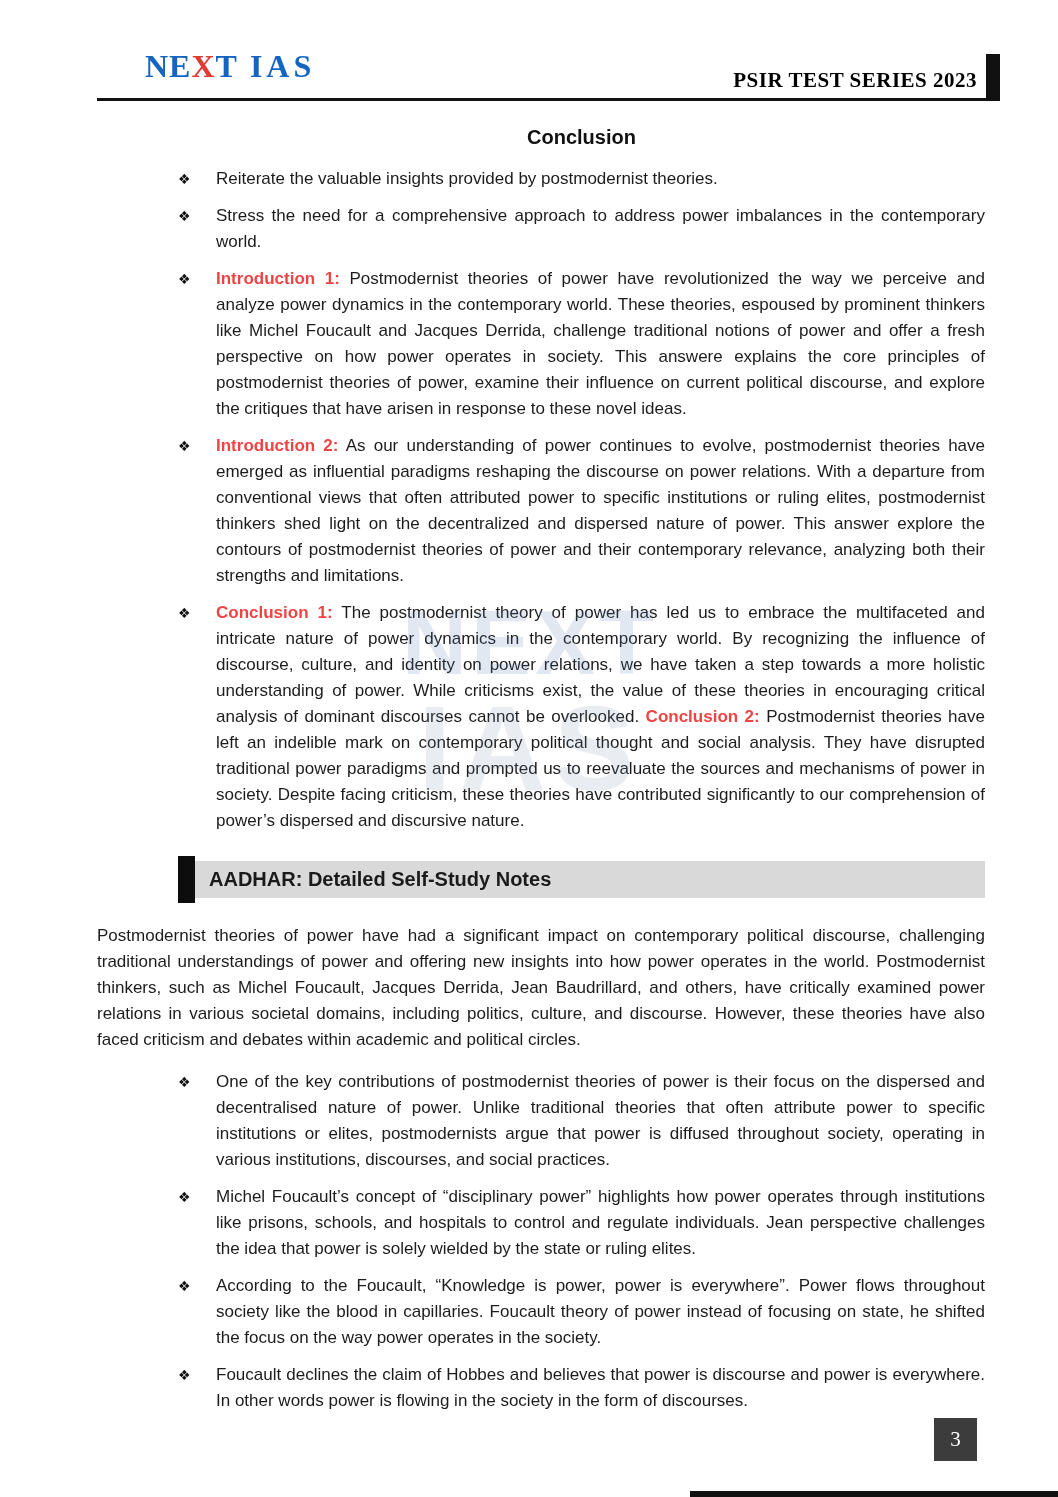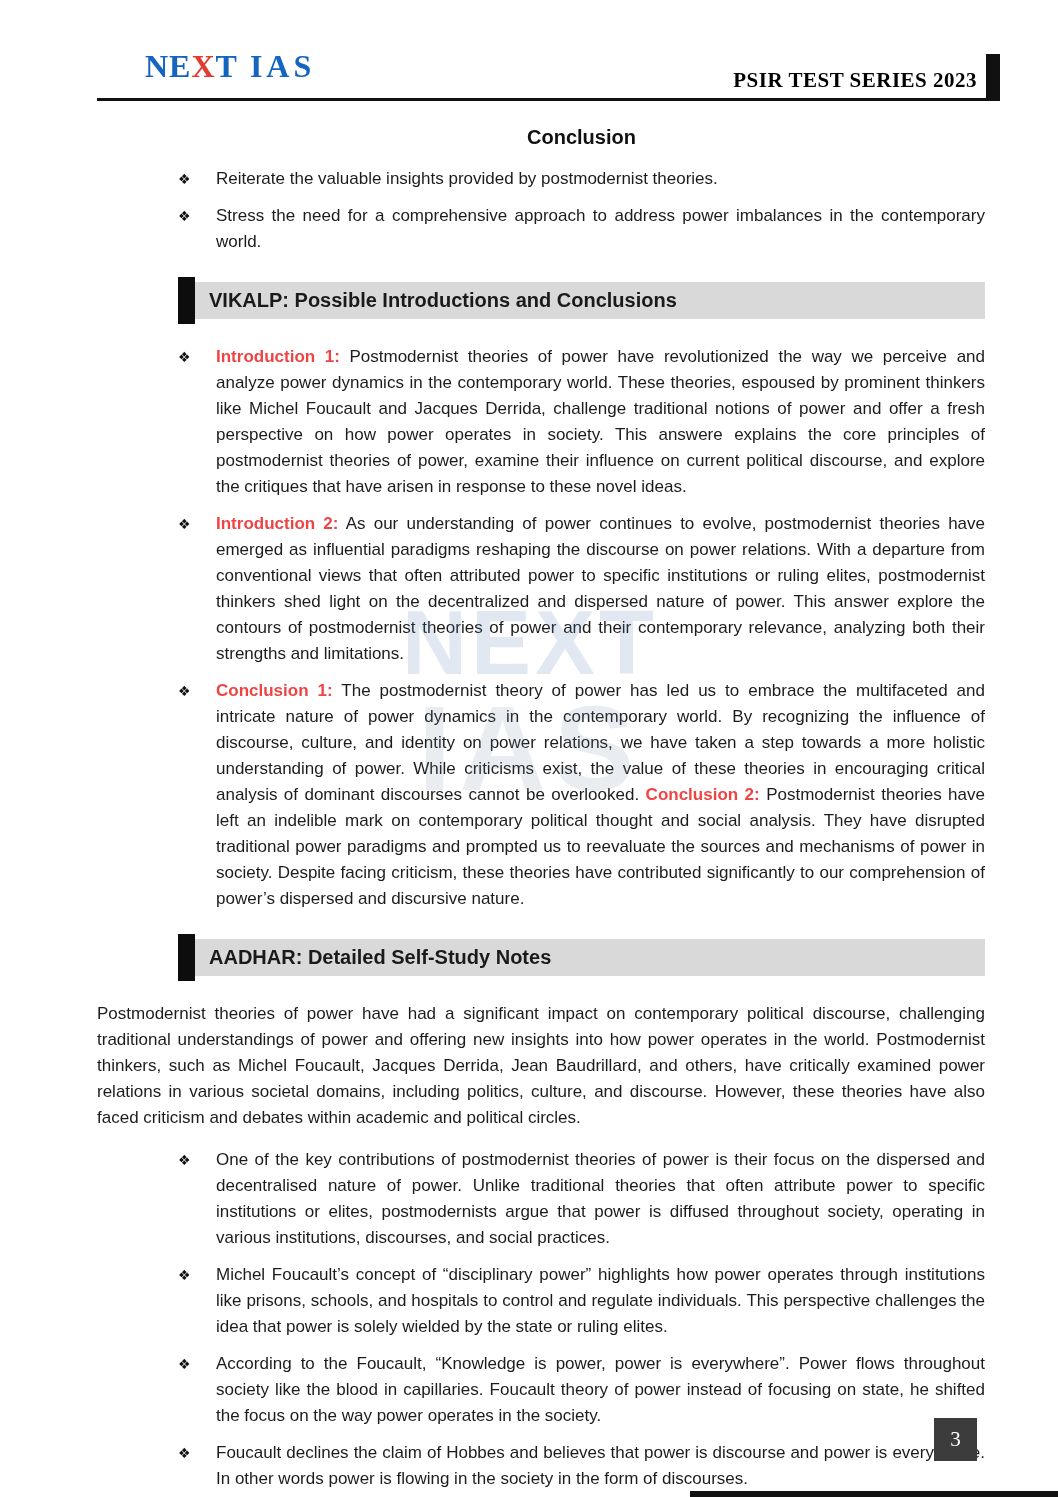--- a/index.html
+++ b/index.html
@@ -106,24 +106,20 @@
 
     <div class="bullet">
       <span class="glyph">❖</span>
       <p class="btext">Reiterate the valuable insights provided by postmodernist theories.</p>
     </div>
     <div class="bullet">
       <span class="glyph">❖</span>
       <p class="btext">Stress the need for a comprehensive approach to address power imbalances in the contemporary world.</p>
     </div>
 
-    <div class="banner">
-      <span class="banner-bar"></span>
-      <span class="banner-text">VIKALP: Possible Introductions and Conclusions</span>
-    </div>
 
     <div class="bullet">
       <span class="glyph">❖</span>
       <p class="btext"><b class="blabel">Introduction 1:</b> <span>Postmodernist theories of power have revolutionized the way we perceive and analyze power dynamics in the contemporary world. These theories, espoused by prominent thinkers like Michel Foucault and Jacques Derrida, challenge traditional notions of power and offer a fresh perspective on how power operates in society. This answere explains the core principles of postmodernist theories of power, examine their influence on current political discourse, and explore the critiques that have arisen in response to these novel ideas.</span></p>
     </div>
 
     <div class="bullet">
       <span class="glyph">❖</span>
       <p class="btext"><b class="blabel">Introduction 2:</b> <span>As our understanding of power continues to evolve, postmodernist theories have emerged as influential paradigms reshaping the discourse on power relations. With a departure from conventional views that often attributed power to specific institutions or ruling elites, postmodernist thinkers shed light on the decentralized and dispersed nature of power. This answer  explore the contours of postmodernist theories of power and their contemporary relevance, analyzing both their strengths and limitations.</span></p>
     </div>
@@ -139,21 +135,21 @@
     </div>
 
     <p class="para">Postmodernist theories of power have had a significant impact on contemporary political discourse, challenging traditional understandings of power and offering new insights into how power operates in the world. Postmodernist thinkers, such as Michel Foucault, Jacques Derrida, Jean Baudrillard, and others, have critically examined power relations in various societal domains, including politics, culture, and discourse. However, these theories have also faced criticism and debates within academic and political circles.</p>
 
     <div class="bullet">
       <span class="glyph">❖</span>
       <p class="btext">One of the key contributions of postmodernist theories of power is their focus on the dispersed and decentralised nature of power. Unlike traditional theories that often attribute power to specific institutions or elites,  postmodernists argue that power is diffused throughout society, operating in various institutions, discourses, and social practices.</p>
     </div>
     <div class="bullet">
       <span class="glyph">❖</span>
-      <p class="btext">Michel Foucault’s concept of “disciplinary power” highlights how power operates through institutions like prisons, schools, and hospitals to control and regulate individuals. This perspective challenges the idea that power is solely wielded by the state or ruling elites.</p>
+      <p class="btext">Michel Foucault’s concept of “disciplinary power” highlights how power operates through institutions like prisons, schools, and hospitals to control and regulate individuals. Jean perspective challenges the idea that power is solely wielded by the state or ruling elites.</p>
     </div>
     <div class="bullet">
       <span class="glyph">❖</span>
       <p class="btext">According to the Foucault, “Knowledge is power, power is everywhere”. Power flows throughout society like the blood in capillaries. Foucault theory of power instead of focusing on state, he shifted the focus on the way power operates in the society.</p>
     </div>
     <div class="bullet">
       <span class="glyph">❖</span>
       <p class="btext">Foucault declines the claim of Hobbes and believes that power is discourse and power is everywhere. In other words power is flowing in the society in the form of discourses.</p>
     </div>
 

